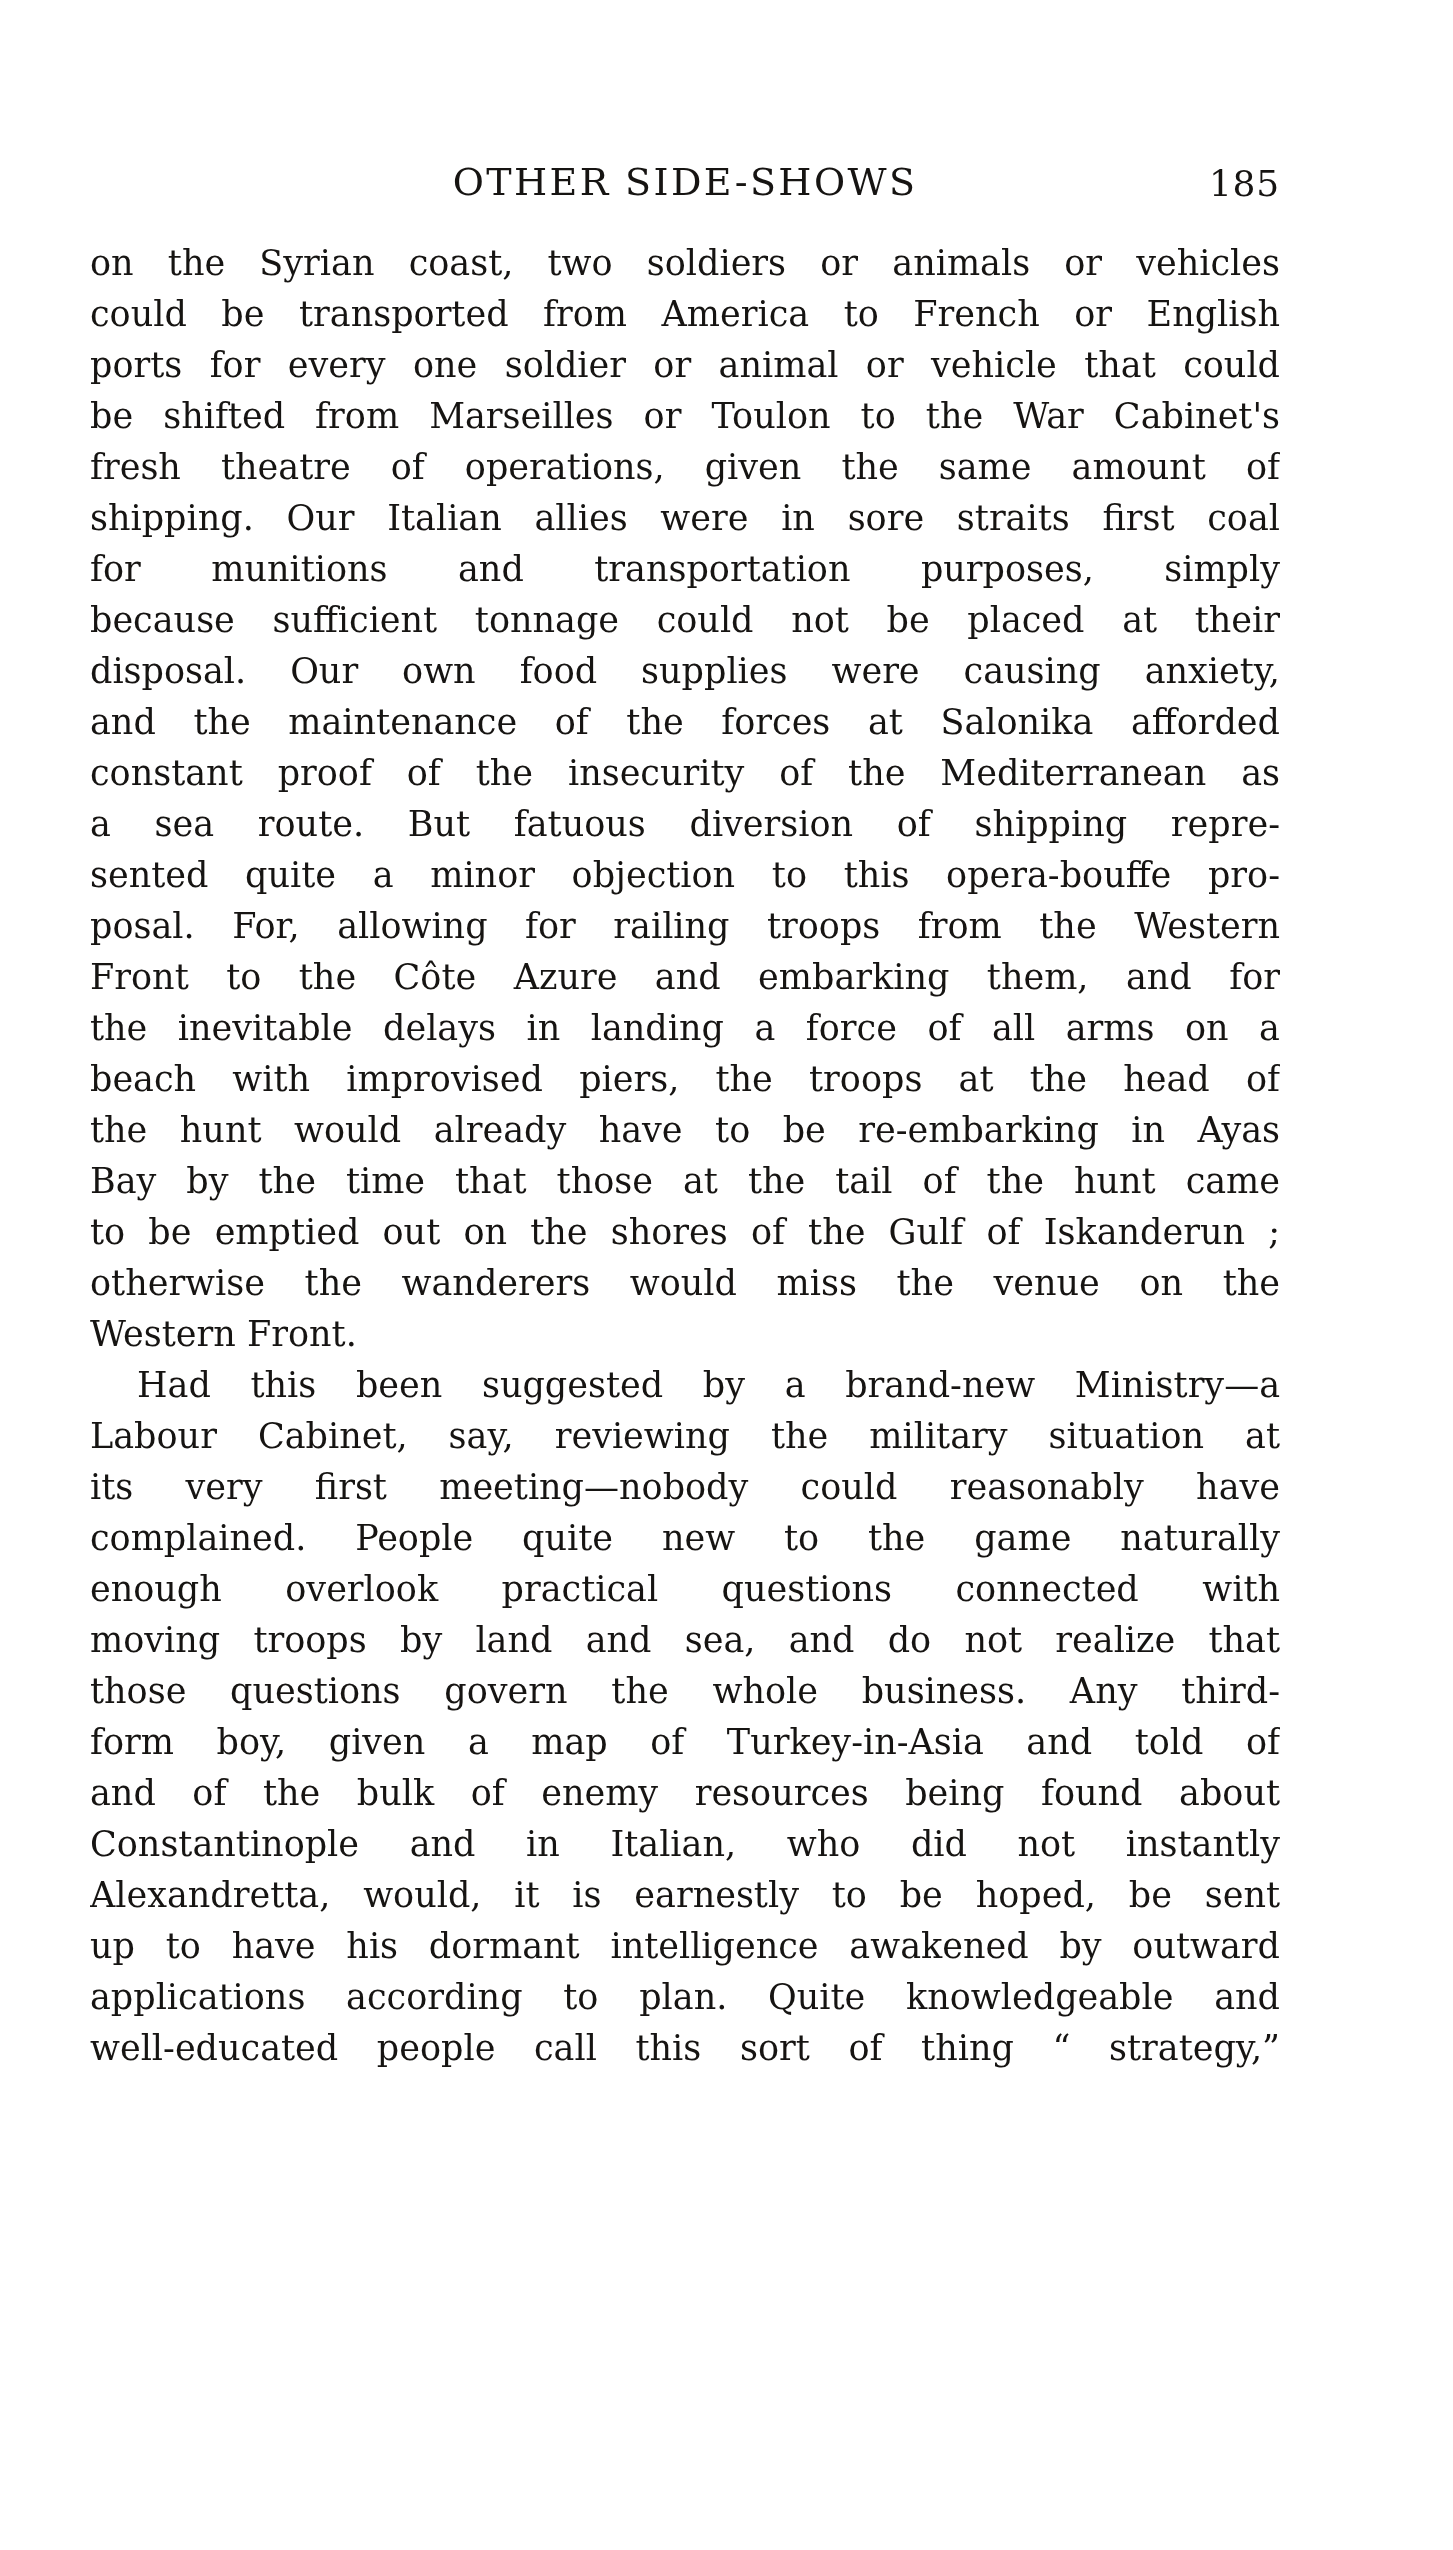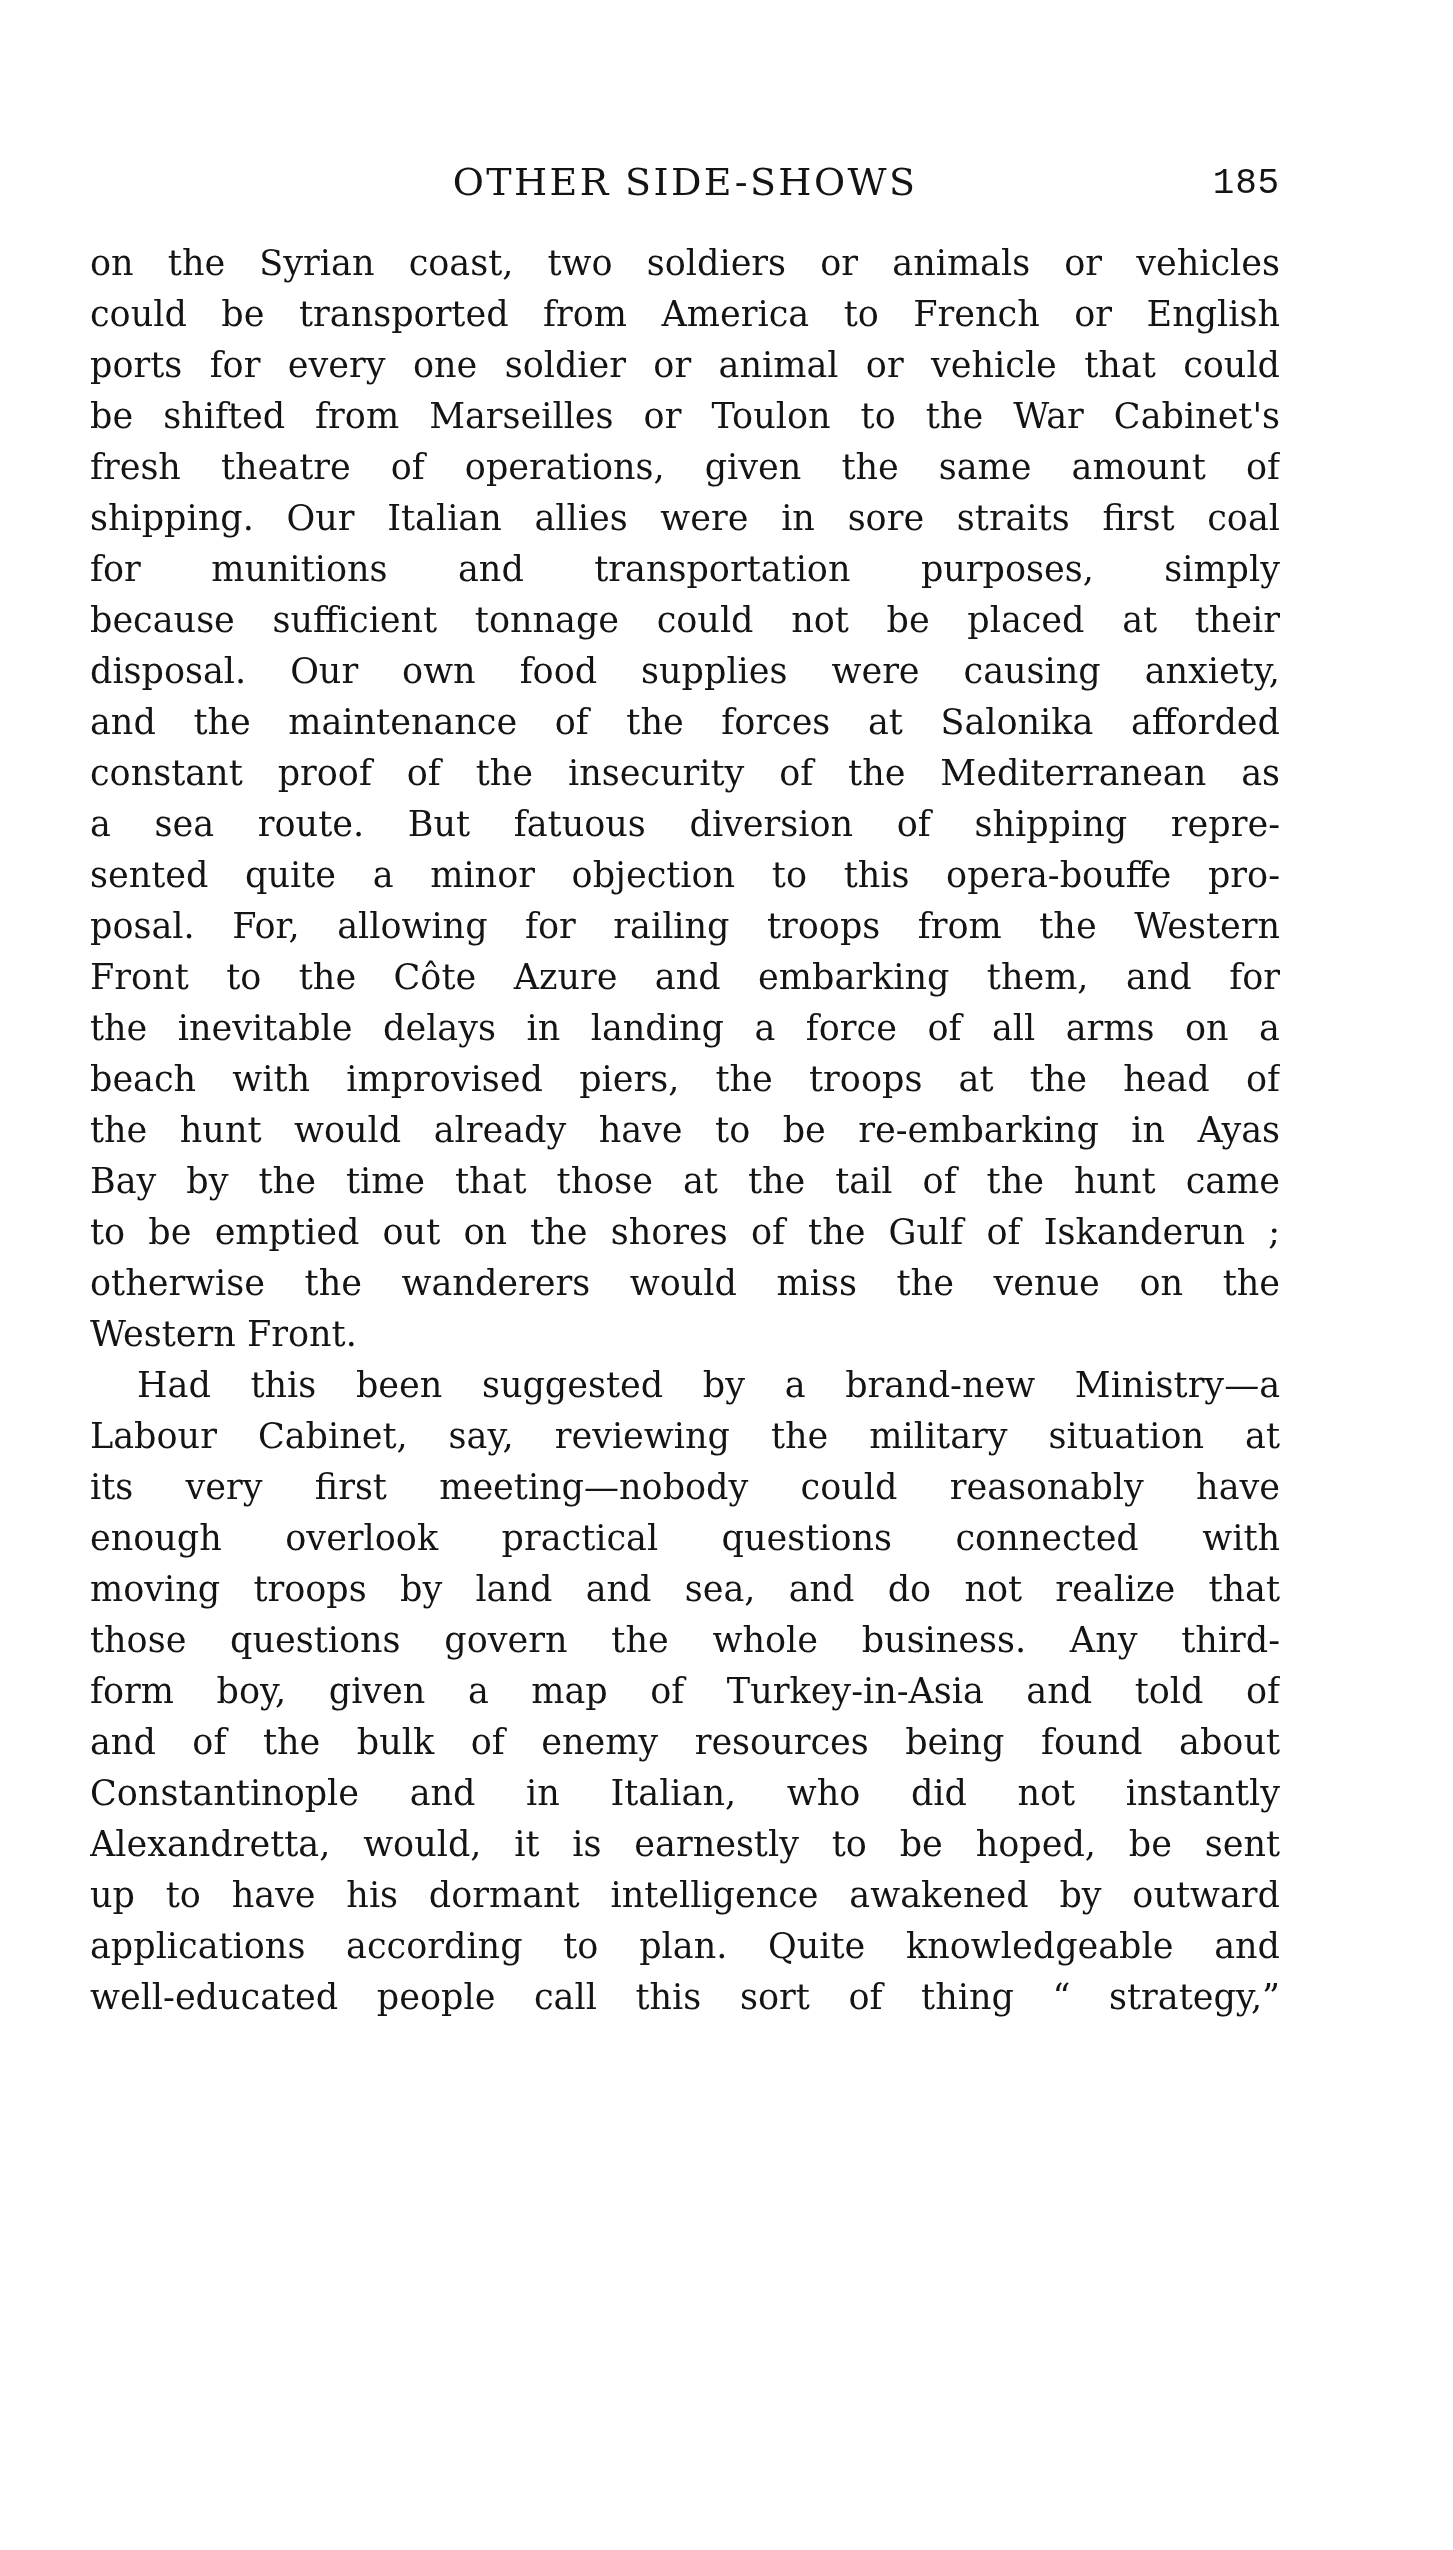--- a/index.html
+++ b/index.html
@@ -34,21 +34,20 @@
     letter-spacing: 2.4px;
     white-space: nowrap;
   }
   .folio {
     position: absolute;
     right: 0;
     top: 2.4px;
     font-size: 36px;
     line-height: 48px;
     letter-spacing: 0.8px;
-    font-family: Liberation Mono, monospace;
   }
   .bodytext {
     margin-top: 27px;
     font-size: 35px;
     line-height: 51px;
   }
   .line {
     height: 51px;
     overflow: hidden;
     text-align: justify;
@@ -98,20 +97,21 @@
         <div class="line">Bay by the time that those at the tail of the hunt came</div>
         <div class="line">to be emptied out on the shores of the Gulf of Iskanderun ;</div>
         <div class="line">otherwise the wanderers would miss the venue on the</div>
         <div class="line short">Western Front.</div>
       </div>
 
       <div class="para">
         <div class="line indent">Had this been suggested by a brand-new Ministry—a</div>
         <div class="line">Labour Cabinet, say, reviewing the military situation at</div>
         <div class="line">its very first meeting—nobody could reasonably have</div>
+        <div class="line">complained. People quite new to the game naturally</div>
         <div class="line">enough overlook practical questions connected with</div>
         <div class="line">moving troops by land and sea, and do not realize that</div>
         <div class="line">those questions govern the whole business. Any third-</div>
         <div class="line">form boy, given a map of Turkey-in-Asia and told of</div>
         <div class="line">and of the bulk of enemy resources being found about</div>
         <div class="line">Constantinople and in Italian, who did not instantly</div>
         <div class="line">Alexandretta, would, it is earnestly to be hoped, be sent</div>
         <div class="line">up to have his dormant intelligence awakened by outward</div>
         <div class="line">applications according to plan. Quite knowledgeable and</div>
         <div class="line">well-educated people call this sort of thing “ strategy,”</div>

